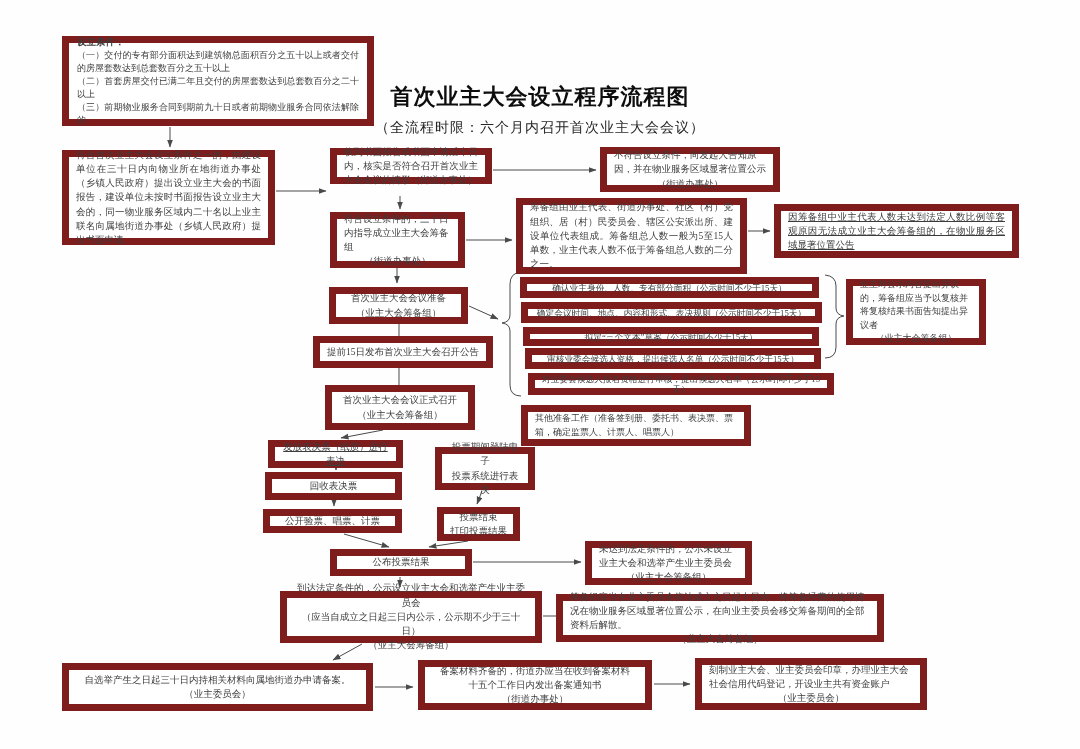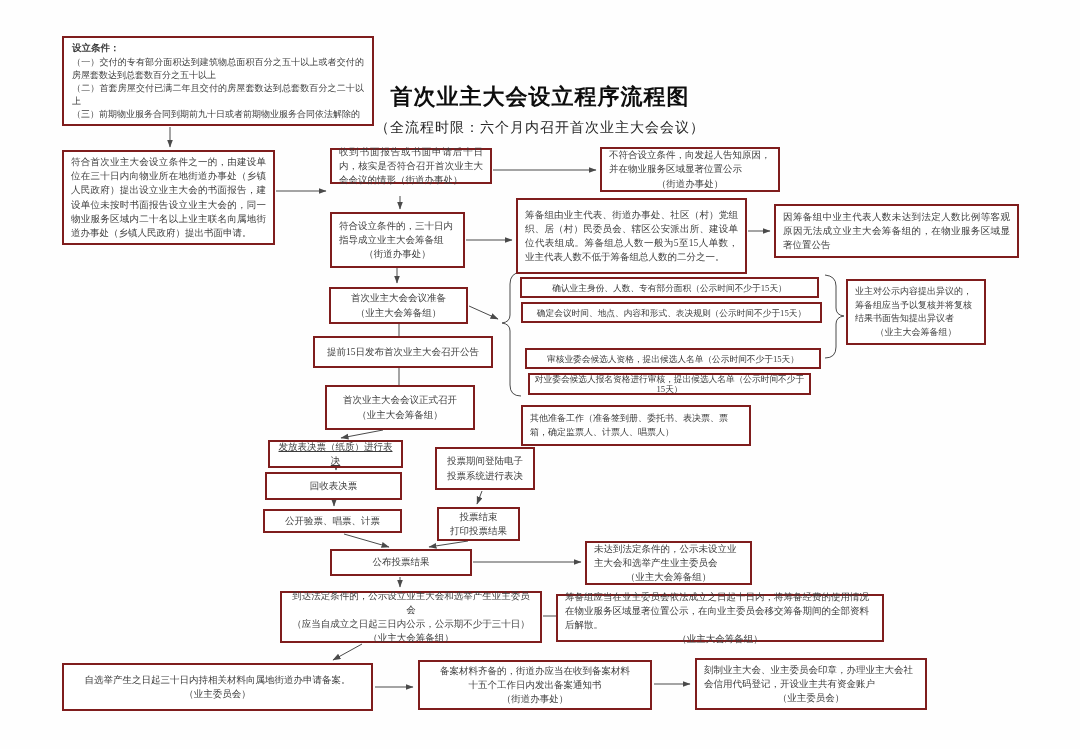--- a/index.html
+++ b/index.html
@@ -2,21 +2,21 @@
 <html><head>
 <meta charset="utf-8">
 <style>
   html,body{margin:0;padding:0;background:#fff;}
   .stage{
     position:relative;width:1080px;height:749px;background:#fefefe;overflow:hidden;
     font-family:"Liberation Serif","DejaVu Serif",serif;color:#3c3c3c;
   }
   .connectors{position:absolute;left:0;top:0;width:1080px;height:749px;pointer-events:none;}
   .box{
-    position:absolute;box-sizing:border-box;border:2px solid #7f1d1d;background:#fff;
+    position:absolute;box-sizing:border-box;border:7px solid #7f1d1d;background:#fff;
     display:flex;flex-direction:column;justify-content:center;
     padding:3px 7px;font-size:9.5px;line-height:1.5;color:#3c3c3c;
   }
   .box span{display:block;}
   .tl{text-align:left;}
   .tc{text-align:center;}
   .just{text-align:justify;}
   .step{padding:2px 4px;font-size:8.7px;line-height:1.15;}
   .title{
     position:absolute;left:0;top:82px;width:100%;text-align:center;
@@ -94,43 +94,46 @@
 
   <div class="box" style="left:330px;top:212px;width:135px;height:56px;">
     <span class="tl">符合设立条件的，三十日内指导成立业主大会筹备组</span>
     <span class="tc">（街道办事处）</span>
   </div>
 
   <div class="box" style="left:516px;top:198px;width:231px;height:76px;">
     <span class="just">筹备组由业主代表、街道办事处、社区（村）党组织、居（村）民委员会、辖区公安派出所、建设单位代表组成。筹备组总人数一般为5至15人单数，业主代表人数不低于筹备组总人数的二分之一。</span>
   </div>
 
-  <div class="box" style="left:774px;top:204px;width:245px;height:54px;">
+  <div class="box" style="left:774px;top:204px;width:245px;height:54px;text-decoration:underline;">
     <span class="just">因筹备组中业主代表人数未达到法定人数比例等客观原因无法成立业主大会筹备组的，在物业服务区域显著位置公告</span>
   </div>
 
   <div class="box tc" style="left:329px;top:287px;width:139px;height:37px;">
     <span class="tc">首次业主大会会议准备</span>
     <span class="tc">（业主大会筹备组）</span>
   </div>
 
   <div class="box" style="left:313px;top:336px;width:180px;height:32px;">
     <span class="tc">提前15日发布首次业主大会召开公告</span>
   </div>
 
   <div class="box step" style="left:520px;top:277px;width:299px;height:21px;">
     <span class="tc">确认业主身份、人数、专有部分面积（公示时间不少于15天）</span>
   </div>
   <div class="box step" style="left:521px;top:302px;width:301px;height:21px;">
     <span class="tc">确定会议时间、地点、内容和形式、表决规则（公示时间不少于15天）</span>
   </div>
+  <div class="box step" style="left:523px;top:327px;width:296px;height:19px;">
+    <span class="tc">拟定“三个文本”草案（公示时间不少于15天）</span>
+  </div>
   <div class="box step" style="left:525px;top:348px;width:296px;height:21px;">
     <span class="tc">审核业委会候选人资格，提出候选人名单（公示时间不少于15天）</span>
   </div>
-  <div class="box step" style="left:528px;top:373px;width:283px;height:22px;">
+  <div class="box step" style="left:528px;top:373px;width:306px;height:22px;">
     <span class="tc">对业委会候选人报名资格进行审核，提出候选人名单（公示时间不少于15天）</span>
   </div>
 
   <div class="box" style="left:846px;top:279px;width:140px;height:66px;font-size:9px;">
     <span class="tl">业主对公示内容提出异议的，筹备组应当予以复核并将复核结果书面告知提出异议者</span>
     <span class="tc">（业主大会筹备组）</span>
   </div>
 
   <div class="box" style="left:325px;top:385px;width:150px;height:45px;">
     <span class="tc">首次业主大会会议正式召开</span>

